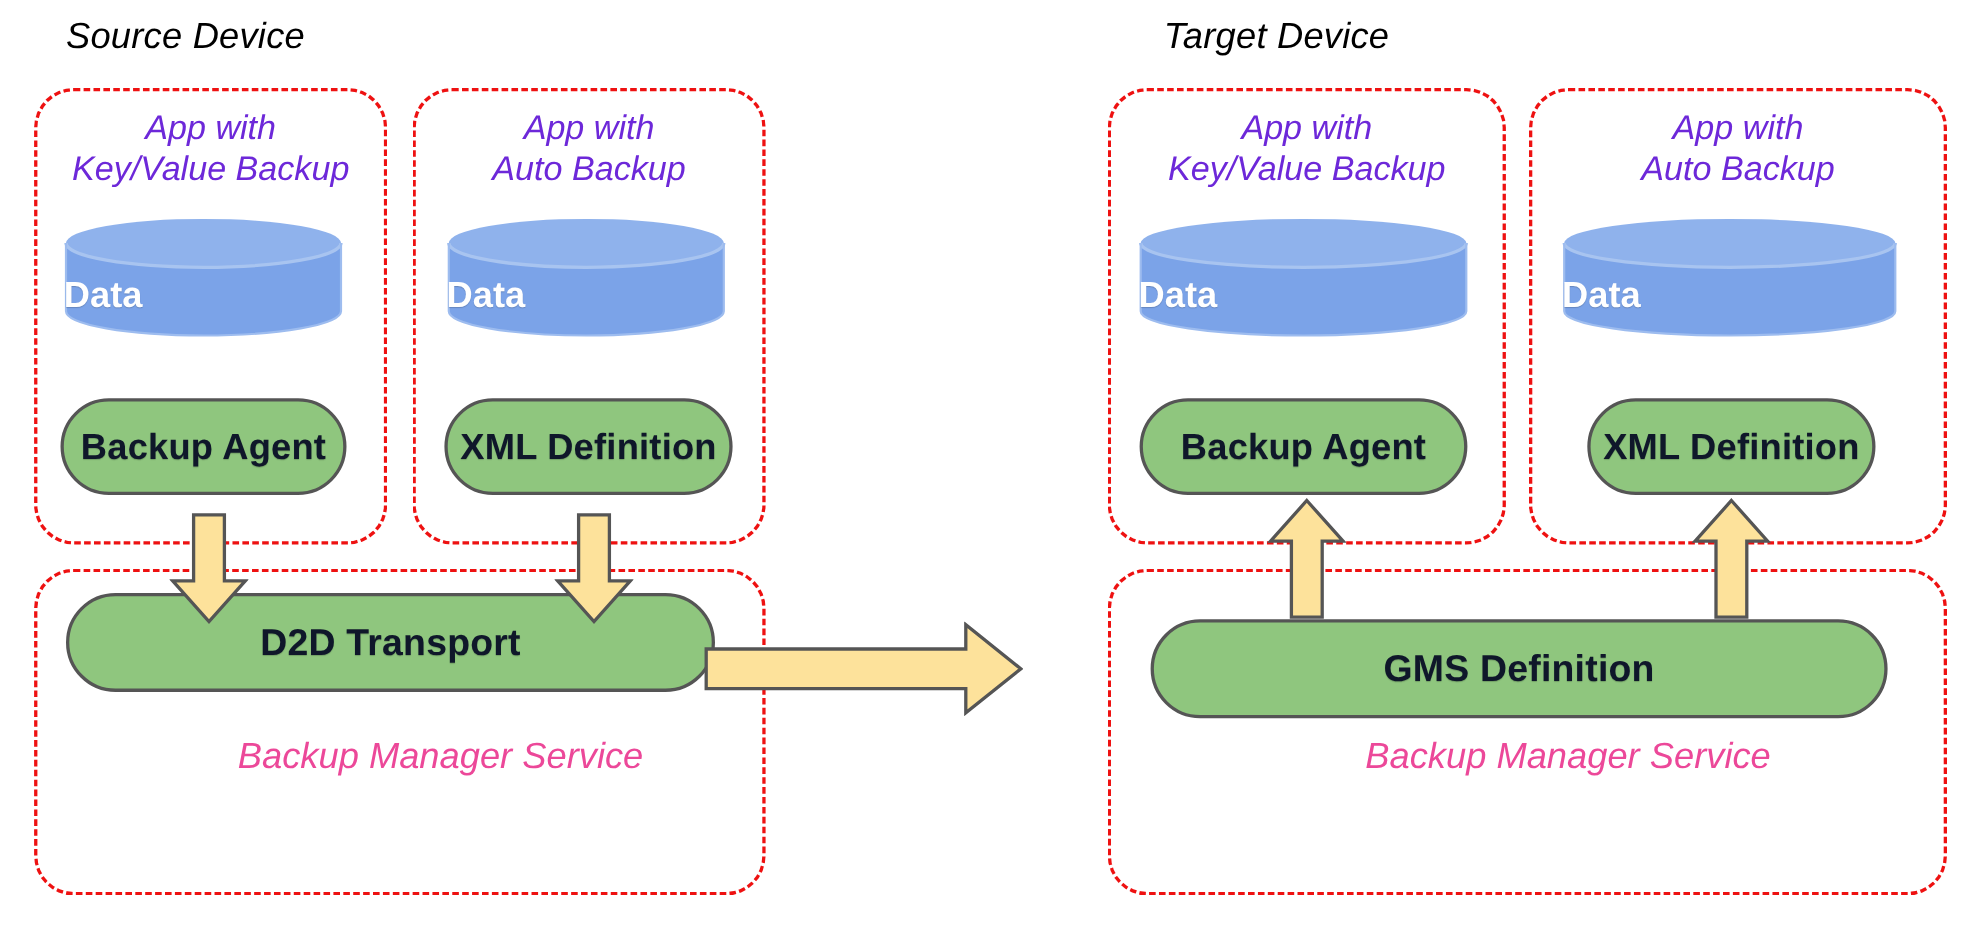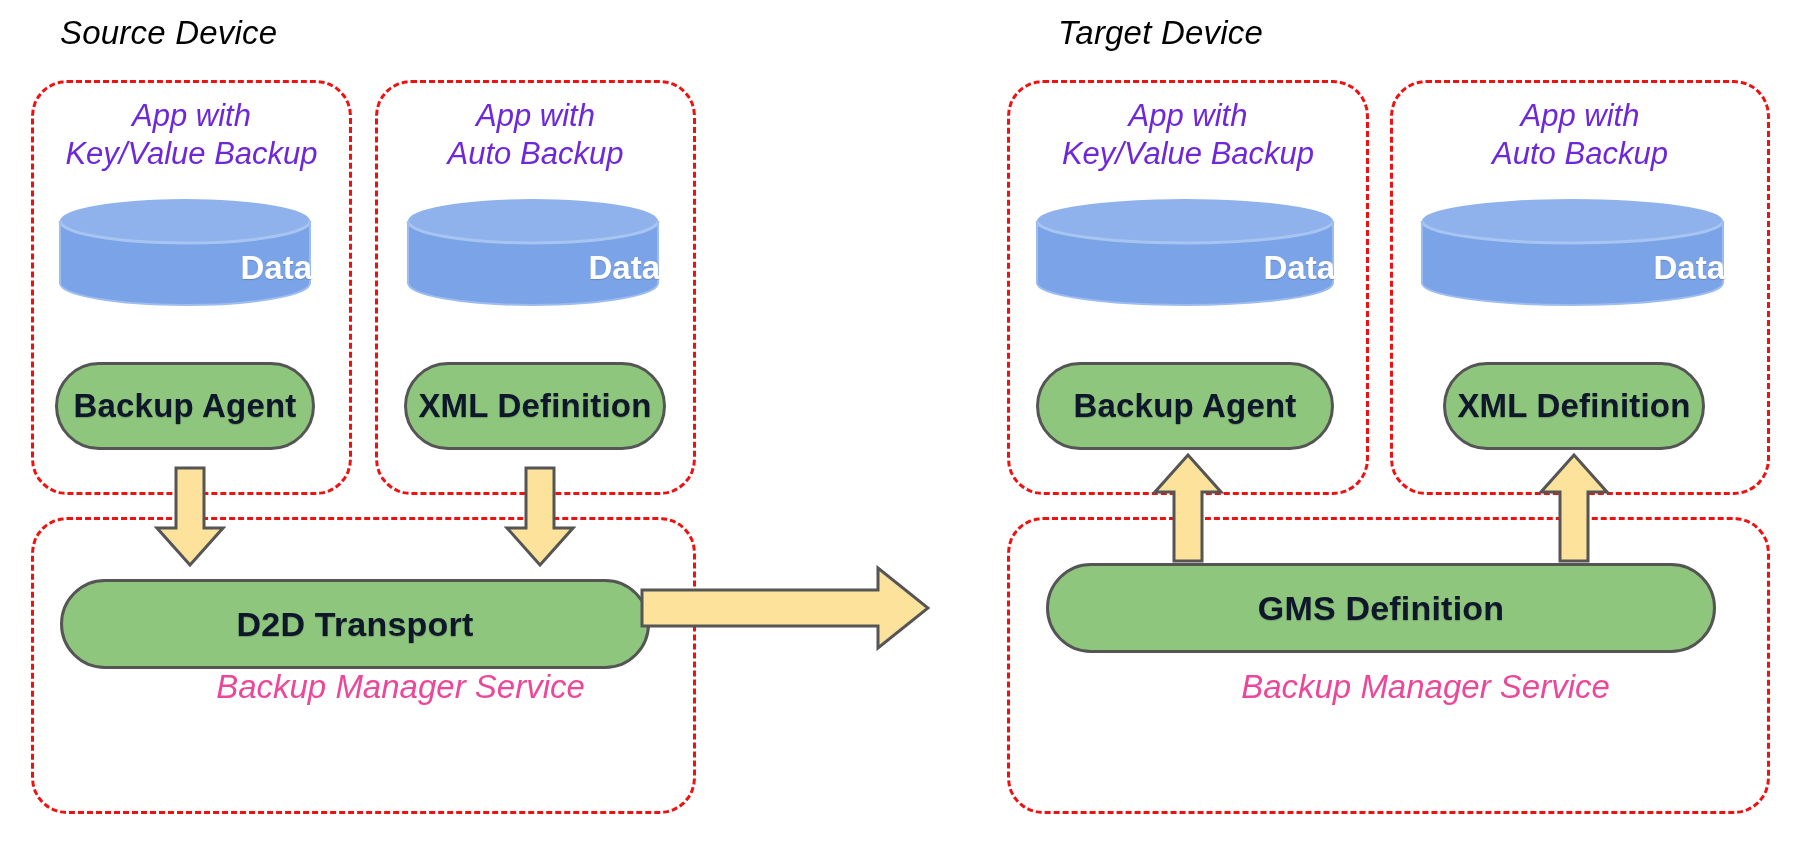--- a/index.html
+++ b/index.html
@@ -58,21 +58,21 @@
     padding-left: 37px;
   }
   
   .cyl {
     position: absolute;
   }
   .cyl svg { display:block; }
   .cyl-text {
     position: absolute;
     left: 0; right: 0;
-    text-align: right;
+    text-align: left;
     color: #ffffff;
     font-weight: bold;
     font-size: 33px;
     text-shadow: 0 1px 1px rgba(0,0,0,.18);
   }
   
   .pill {
     position: absolute;
     background: #8fc67e;
     border: 3px solid #555555;
@@ -127,21 +127,21 @@
       <path d="M2,24 A125,22 0 0 0 252,24" fill="none" stroke="#a8c4f0" stroke-width="3"></path>
       <path d="M2,24 L2,86 A125,22 0 0 0 252,86 L252,24" fill="none" stroke="#9dbcef" stroke-width="2"></path>
     </svg>
     <div class="cyl-text" style="top:52px;">Data</div>
   </div>
 
   <div class="pill app-pill" style="left:404px; top:362px; width:262px; height:88px;">XML Definition</div>
 
   <div class="dashed-box" style="left:31px; top:517px; width:665px; height:297px;"></div>
 
-  <div class="pill transport" style="left:60px; top:579px; width:590px; height:90px;">D2D Transport</div>
+  <div class="pill transport" style="left:60px; top:539px; width:590px; height:90px;">D2D Transport</div>
 
   <div class="svc-label" style="left:31px; top:668px; width:665px;">Backup Manager Service</div>
 
   <div class="arrow" style="left:154px; top:466px; width:72px; height:102px;">
     <svg width="72" height="102" viewBox="0 0 72 102">
       <path d="M22,2 L50,2 L50,62 L69,62 L36,99 L3,62 L22,62 Z" fill="#fde29b" stroke="#555555" stroke-width="3" stroke-linejoin="miter"></path>
     </svg>
   </div>
 
   <div class="arrow" style="left:504px; top:466px; width:72px; height:102px;">

